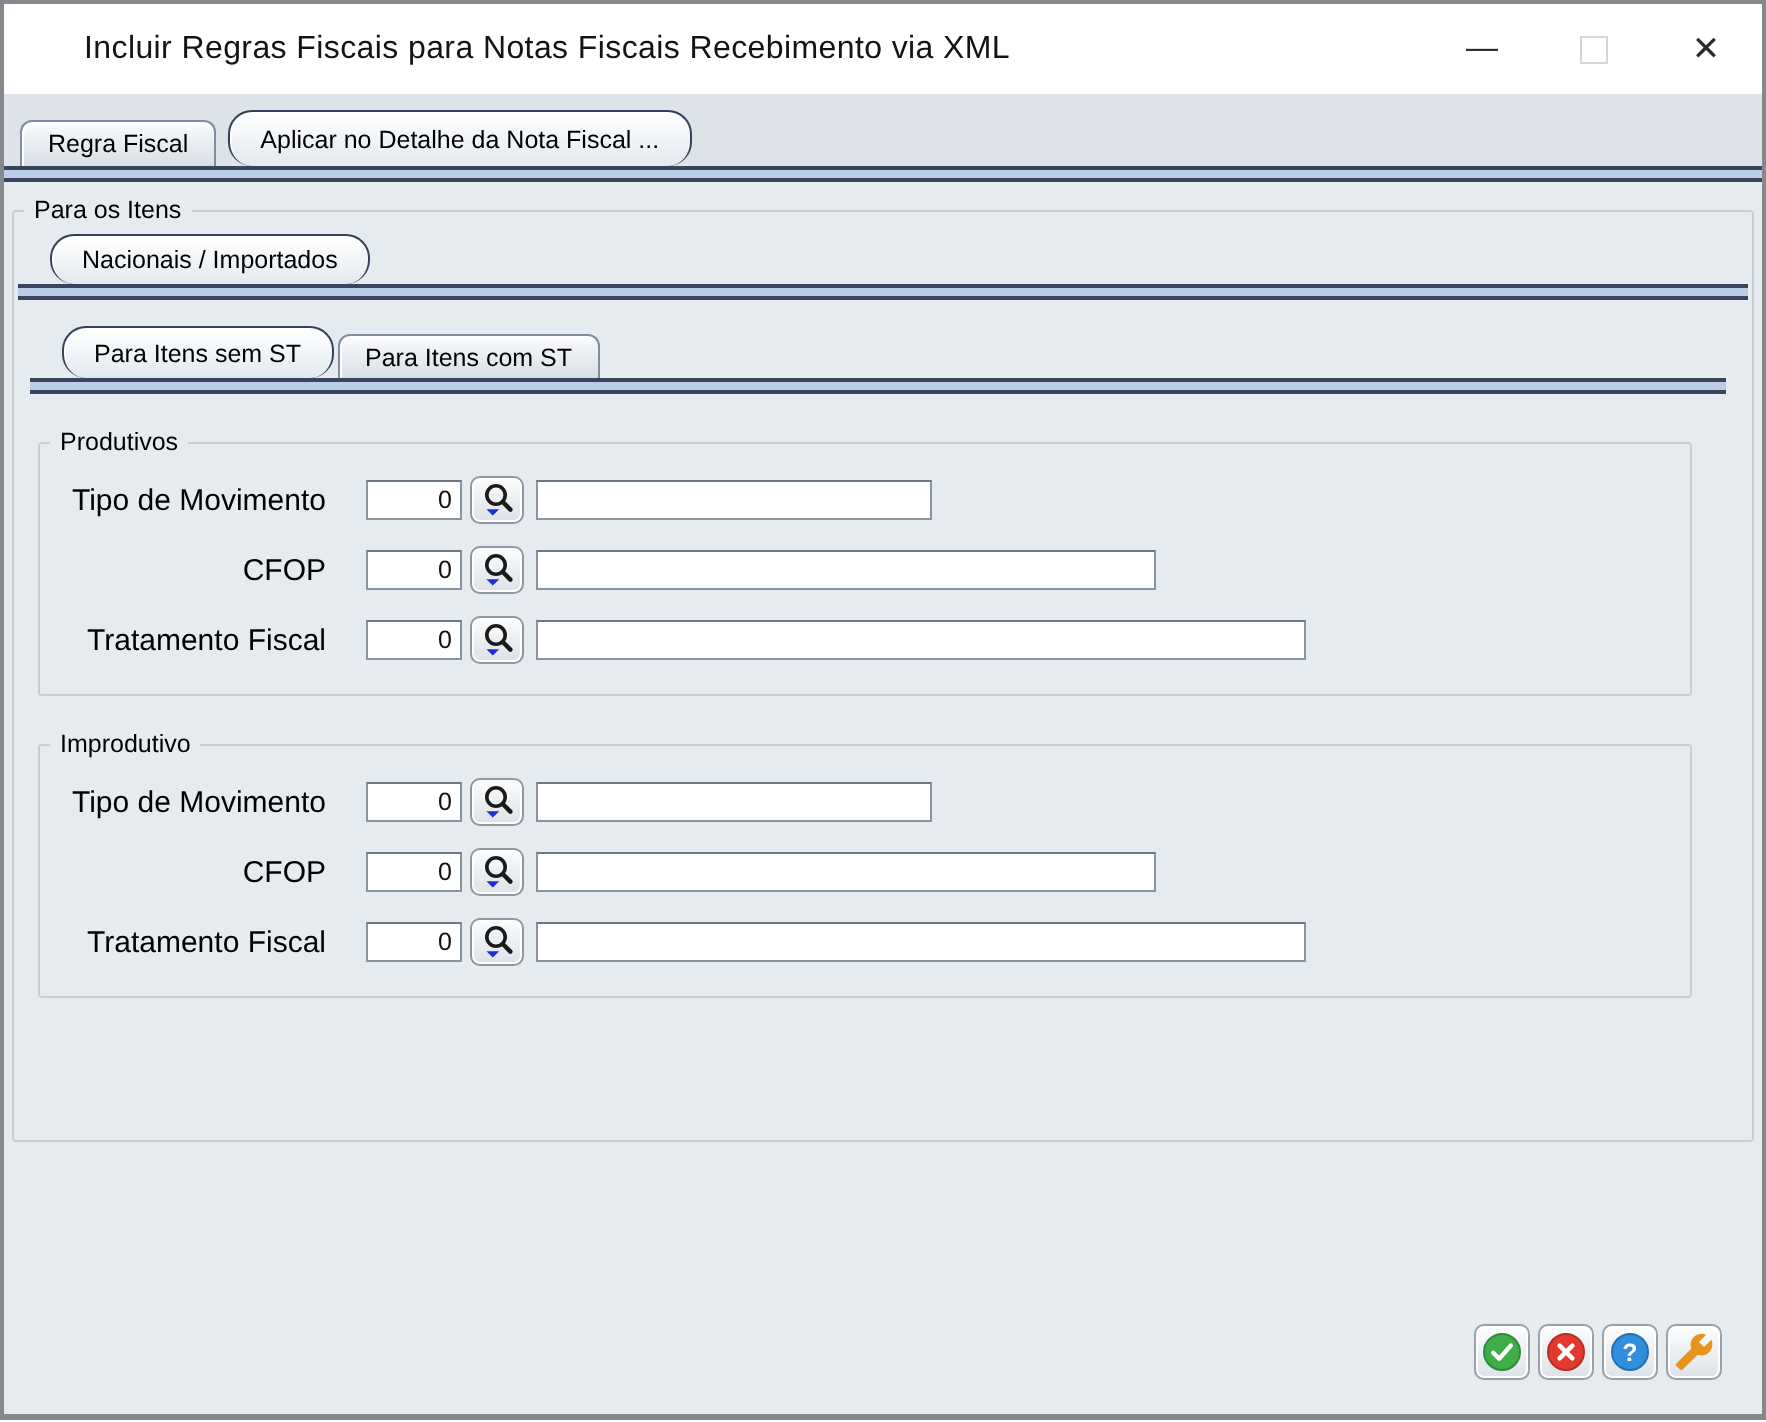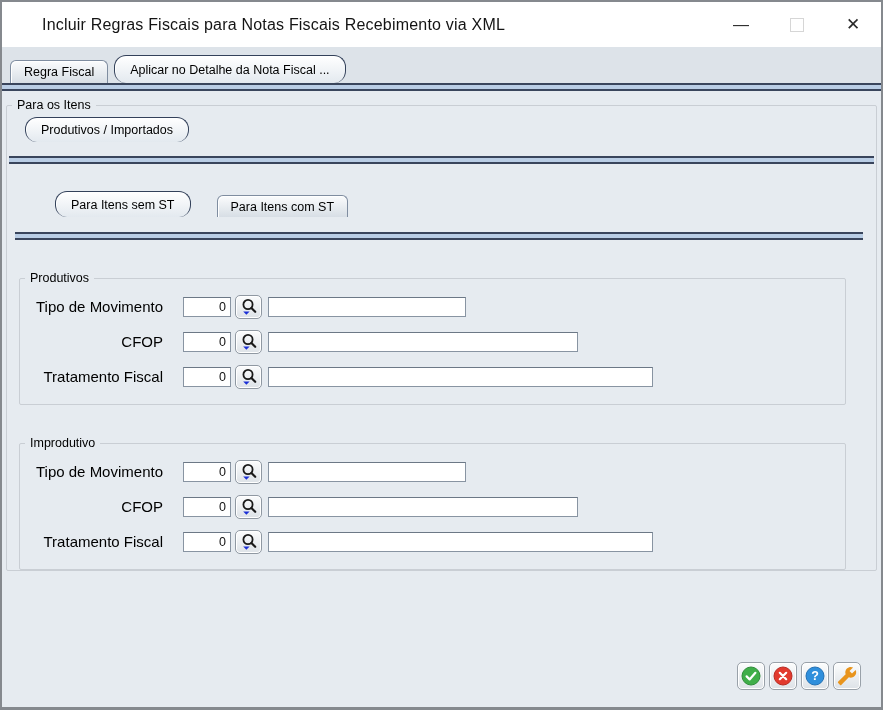--- a/index.html
+++ b/index.html
@@ -54,35 +54,35 @@
     height: 8px;
     background: #b9cde5;
     border-top: 2px solid #39455c;
     border-bottom: 2px solid #39455c;
     flex: 0 0 auto;
   }
 
   
   .content { flex: 1; display: flex; flex-direction: column; padding: 0 4px; }
 
-  .groupbox { border: 1px solid #c9ced4; border-radius: 2px; position: relative; justify-content: space-between; }
+  .groupbox { border: 1px solid #c9ced4; border-radius: 2px; position: relative; }
   .gb-label {
     position: absolute; top: -8px; left: 5px;
     background: #e6ebf0; padding: 0 5px;
     font-size: 12.5px; color: #000; white-space: nowrap;
   }
 
   .gb-outer { margin-top: 14px; height: 466px; display: flex; flex-direction: column; }
 
   .innertab-row { display: flex; align-items: flex-end; padding: 11px 0 0 18px; }
   .innertab-row .tab.active { height: 25px; }
   .band-inner { margin: 0 2px; }
 
   .subtab-row { display: flex; align-items: flex-end; padding: 13px 0 0 24px; gap: 2px; }
-  .subtab-row .tab { height: 22px; margin-left: 24px; }
+  .subtab-row .tab { height: 22px; }
   .subtab-row .tab.active { height: 26px; }
   .band-sub { margin: 0 13px 0 8px; }
 
   .gb-section { margin: 24px 30px 0 12px; padding: 16px 0 4px 11px; }
 
   .field-row { display: flex; align-items: center; margin: 0 0 11px 4px; }
   .field-label { width: 128px; text-align: right; font-size: 15px; color: #000; margin-right: 20px; }
   .code-input {
     width: 48px; height: 20px;
     border: 1px solid #8894a2; border-top-color: #6c7886;
@@ -147,21 +147,21 @@
     <div class="tab active">Aplicar no Detalhe da Nota Fiscal ...</div>
   </div>
   <div class="tab-band"></div>
 
   <div class="content">
 
     <div class="groupbox gb-outer">
       <span class="gb-label">Para os Itens</span>
 
       <div class="innertab-row">
-        <div class="tab active">Produtivos / Importados</div>
+        <div class="tab active">Nacionais / Importados</div>
       </div>
       <div class="tab-band band-inner"></div>
 
       <div class="subtab-row">
         <div class="tab active">Para Itens sem ST</div>
         <div class="tab">Para Itens com ST</div>
       </div>
       <div class="tab-band band-sub"></div>
 
       <div class="groupbox gb-section">

